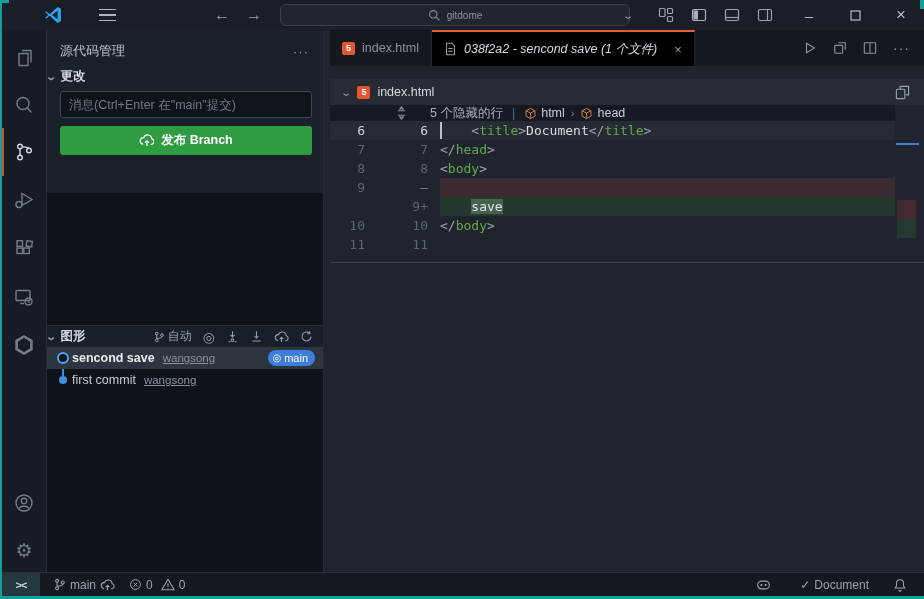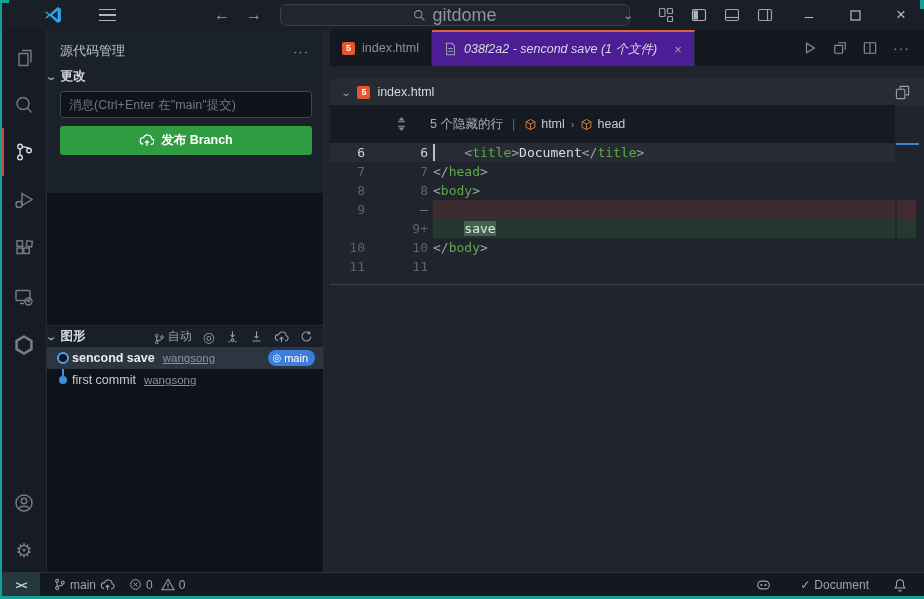--- a/index.html
+++ b/index.html
@@ -25,21 +25,21 @@
               display:flex; align-items:center; z-index:40; }
   .tb-logo { margin-left:41px; width:20px; height:20px; }
   .tb-menu { margin-left:36px; width:17px; display:flex; flex-direction:column; gap:4px; cursor:pointer; }
   .tb-menu i { display:block; height:1.6px; background:#aeb5c0; }
   .tb-arrows { position:absolute; left:212px; top:0; height:30px; display:flex; align-items:center; gap:16px;
                color:#9aa1ad; font-size:16px; }
   .tb-arrow { cursor:pointer; }
   .tb-search { position:absolute; left:278px; top:4px; width:350px; height:22px;
                background:#20252e; border:1px solid #3a414d; border-radius:6px;
                display:flex; align-items:center; justify-content:center; gap:6px;
-               color:#8d94a0; font-size:18px; cursor:pointer; }
+               color:#8d94a0; font-size:10px; cursor:pointer; }
   .tb-right { margin-left:auto; display:flex; align-items:center; height:100%; }
   .tb-group { display:flex; align-items:center; gap:17px; padding:0 13px; height:100%; }
   .tb-win   { display:flex; align-items:center; height:100%; }
   .tb-win > span { width:46px; height:100%; display:grid; place-items:center; color:#b6bcc6; font-size:15px; cursor:pointer; }
 
   
   .activitybar { position:absolute; left:2px; top:30px; width:45px; bottom:27px;
                  background:#171b23; border-right:1px solid #262c36; z-index:30; }
   .ab-item { position:absolute; left:0; width:100%; height:46px; display:grid; place-items:center;
              color:#747c89; cursor:pointer; }
@@ -62,21 +62,21 @@
   .sc-input::placeholder { color:#6f7782; }
   .sc-publish { margin:8px 12px 0 19px; width:252px; height:29px; border:none; border-radius:3px;
                 background:#2f9c41; color:#ffffff; font-size:12.5px; font-weight:bold;
                 display:flex; align-items:center; justify-content:center; gap:7px; cursor:pointer;
                 font-family:"Liberation Sans",sans-serif; }
   .graph-sec { position:absolute; left:0; right:0; top:295px; bottom:0; }
   .graph-head { height:22px; background:#191f29; border-top:1px solid #262d37;
                 display:flex; align-items:center; padding:0 10px 0 6px; }
   .graph-label { display:flex; align-items:center; gap:5px; color:#d3d7de; font-weight:bold; font-size:12.5px; }
   .graph-tools { margin-left:auto; display:flex; align-items:center; gap:11px; color:#959ca8; }
-  .graph-tools .auto { display:flex; align-items:flex-end; gap:3px; font-size:12px; color:#9aa1ad; cursor:pointer; }
+  .graph-tools .auto { display:flex; align-items:center; gap:3px; font-size:12px; color:#9aa1ad; cursor:pointer; }
   .gt-ico { cursor:pointer; display:grid; place-items:center; }
   .gt-target { font-size:14px; line-height:1; }
   .graph-list { position:relative; }
   .commit-row { height:22px; display:flex; align-items:center; padding-left:31px; position:relative; cursor:pointer; }
   .commit-row.selected { background:#2d3540; }
   .commit-msg { font-weight:bold; color:#e8ebef; font-size:12.5px; white-space:nowrap; }
   .commit-row + .commit-row .commit-msg { font-weight:normal; color:#c6cbd3; }
   .commit-author { margin-left:8px; color:#8a919c; font-size:11.5px;text-decoration:underline; }
   .node-ring { position:absolute; left:16px; top:5px; width:12px; height:12px; border-radius:50%;
                border:2px solid #4aa0f2; background:#10151c; }
@@ -84,47 +84,47 @@
   .node-link { position:absolute; left:21px; top:17px; width:2px; height:12px; background:#3f8fe0; }
   .commit-badge { position:absolute; right:8px; top:3px; height:16px; border-radius:8px; background:#3d7edb;
                   color:#fff; font-size:11px; display:flex; align-items:center; gap:3px; padding:0 7px 0 4px; cursor:pointer; }
   .commit-badge .tgt { font-size:10px; line-height:1; }
 
   
   .editor { position:absolute; left:330px; top:30px; right:0; bottom:27px; background:#1f242d; }
   .tabbar { height:36px; background:#14181f; display:flex; align-items:stretch; }
   .tab { display:flex; align-items:center; gap:7px; padding:0 12px; border-right:1px solid #23282f;
          color:#8b929e; font-size:12.5px; cursor:pointer; position:relative; }
-  .tab.active { background:#4c1d95; color:#d6d9e1; font-style:italic; border-top:2px solid #e25f3a; }
+  .tab.active { background:#000000; color:#d6d9e1; font-style:italic; border-top:2px solid #e25f3a; }
   .tab .close { margin-left:10px; color:#9aa1ad; font-style:normal; font-size:13px; cursor:pointer; }
   .html-badge { width:13px; height:13px; background:#e4572e; color:#fff; border-radius:2px;
                 display:grid; place-items:center; font-size:9px; font-weight:bold; font-style:normal; }
   .tab-actions { margin-left:auto; display:flex; align-items:center; gap:16px; padding-right:14px; color:#8b929e; }
   .tab-actions .more { letter-spacing:1px; font-size:14px; cursor:pointer; }
 
   .editor-body { position:relative; }
   .file-header { margin-top:13px; height:26px; background:#262b34; display:flex; align-items:center;
                  gap:7px; padding:0 14px 0 12px; color:#d5d9df; font-size:12.5px; cursor:pointer; }
   .fh-right { margin-left:auto; }
-  .hidden-row { height:38px; margin-right:29px; background:#151a23; display:flex; align-items:center;
+  .hidden-row { height:16px; margin-right:29px; background:#151a23; display:flex; align-items:center;
                 color:#a9afba; font-size:12.5px; cursor:pointer; }
   .hr-unfold { margin-left:65px; margin-right:22px; }
   .hr-sep { margin:0 9px; color:#5d6472; }
   .crumb { display:flex; align-items:center; gap:4px; color:#c7ccd3; }
   .crumb-chev { margin:0 6px; color:#7a818d; font-size:11px; }
 
   .code-lines { margin-right:29px; font-family:"DejaVu Sans Mono", monospace; font-size:13px; line-height:19px; }
   .code-row { display:flex; height:19px; }
   .code-row.current { background:#262b34; }
   .gut { color:#5c6473; }
   .g-old { width:35px; text-align:right; }
   .g-new { width:63px; text-align:right; }
   .code-row.current .gut { color:#ccd2dc; }
   .code-row.removed .g-new { color:#7f868f; }
-  .code { flex:1; margin-left:5px; white-space:pre; position:relative; }
+  .code { flex:1; margin-left:12px; white-space:pre; position:relative; }
   .code-row.removed .code { background:#3c2b31; }
   .code-row.added   .code { background:#25382e; }
   .code-row.current .code::before { content:""; position:absolute; left:0; top:1px; width:2px; height:17px; background:#b9c0cb; }
   .tk-p { color:#9ba3b1; }
   .tk-t { color:#61a949; }
   .tk-x { color:#d9dde3; }
   .tk-chip { background:#44634e; color:#e2e6ea; }
   .diff-end { height:1px; background:#3a414d; margin-top:8px; }
 
   .ov-cursor  { position:absolute; right:5px; top:64px;  width:23px; height:2px;  background:#3f7fd4; }

